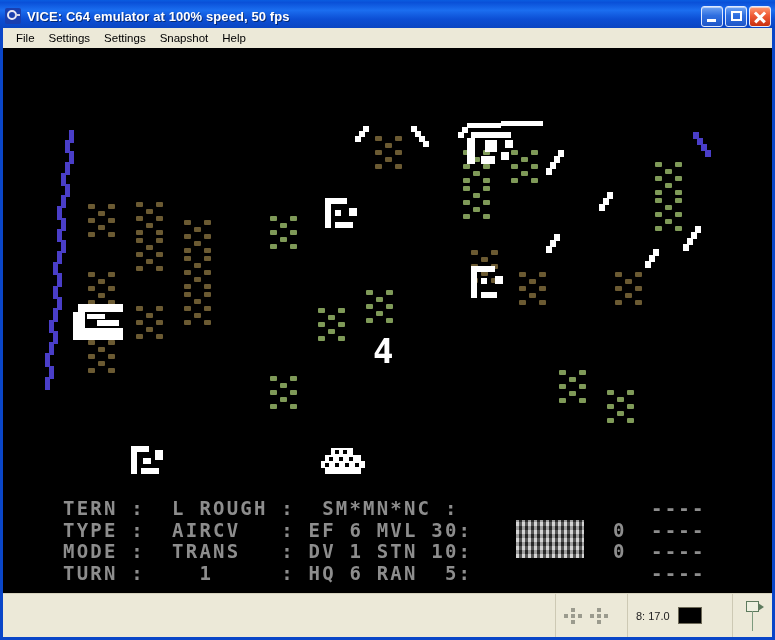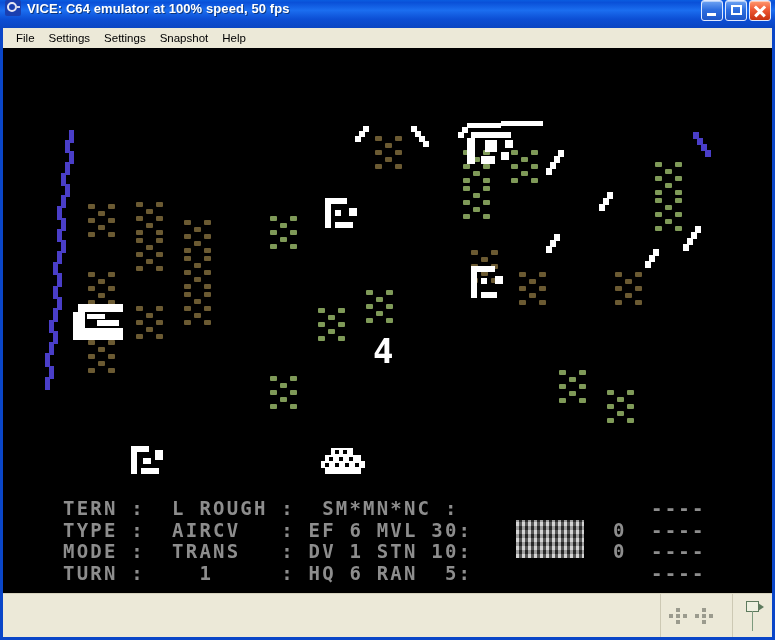--- a/index.html
+++ b/index.html
@@ -9,21 +9,21 @@
   #window{
     position:absolute;left:0;top:0;width:775px;height:640px;
     background:#0a46c8;
     box-sizing:border-box;
   }
 
   
   #titlebar{
     position:absolute;left:0;top:0;width:775px;height:32px;
     background:linear-gradient(180deg,#0a5ce0 0%,#0a50d8 8%,#1b6ef0 32%,#0c4ed4 60%,#0a45c2 88%,#0c3bb0 100%);
-    display:flex;align-items:flex-start;
+    display:flex;align-items:center;
   }
   #titlebar .tl-left{display:flex;align-items:center;padding-left:5px;flex:1;min-width:0;}
   #app-icon{
     width:16px;height:16px;position:relative;flex:none;margin-right:6px;
     background:#1a3fb0;border-radius:2px;
   }
   #app-icon .ring{
     position:absolute;left:2px;top:2px;width:10px;height:10px;border-radius:50%;
     border:2.5px solid #e8e8f4;box-sizing:border-box;
   }
@@ -611,20 +611,24 @@
           <s class="c"></s>
         </span>
       <span class="dpad">
           <s class="u"></s>
           <s class="d"></s>
           <s class="l"></s>
           <s class="r"></s>
           <s class="c"></s>
         </span>
     </div>
+    <div class="sb-pane" id="sb-drive">
+      <span>8: 17.0</span>
+      <span id="drive-led"></span>
+    </div>
     <div class="sb-pane" id="sb-tape">
       <span class="tape-icon">
         <span class="flag"></span>
           <span class="pole"></span>
       </span>
     </div>
   </div>
 
   <div id="frame-l"></div>
   <div id="frame-r"></div>

